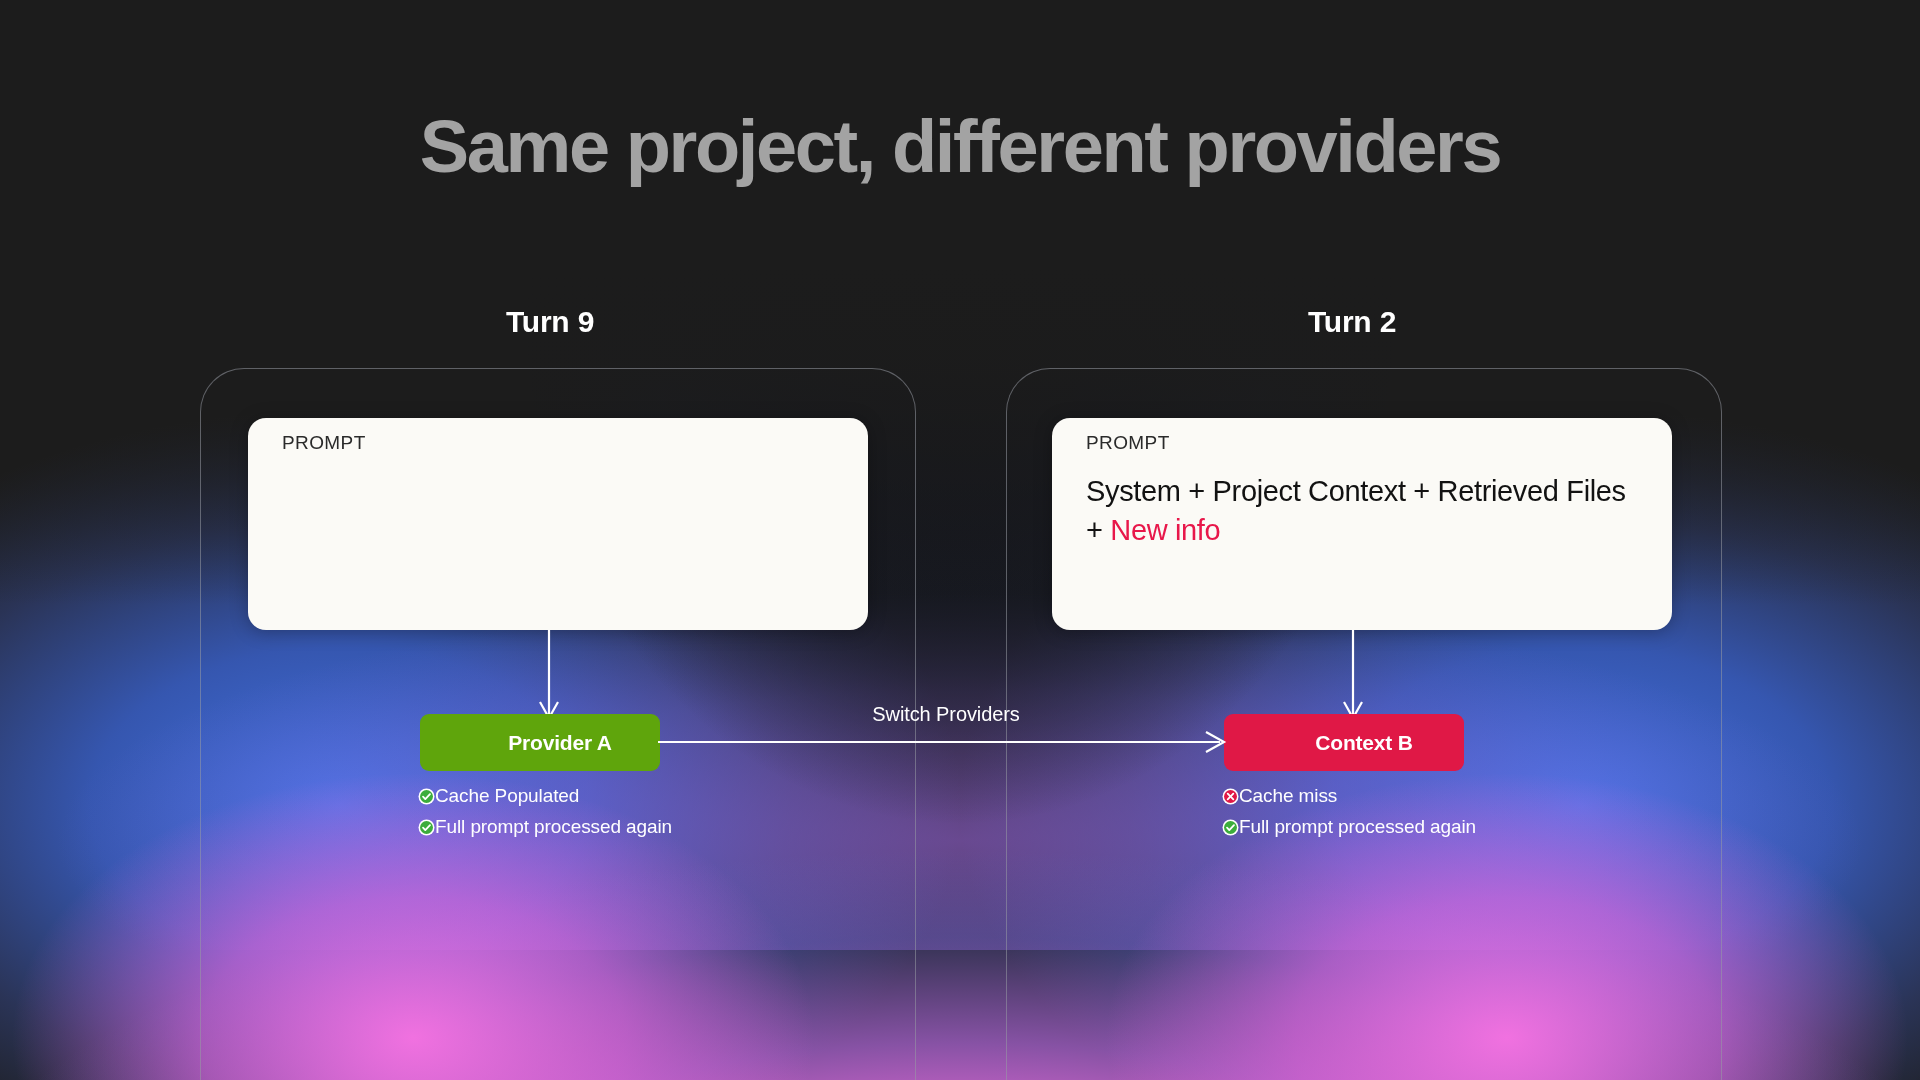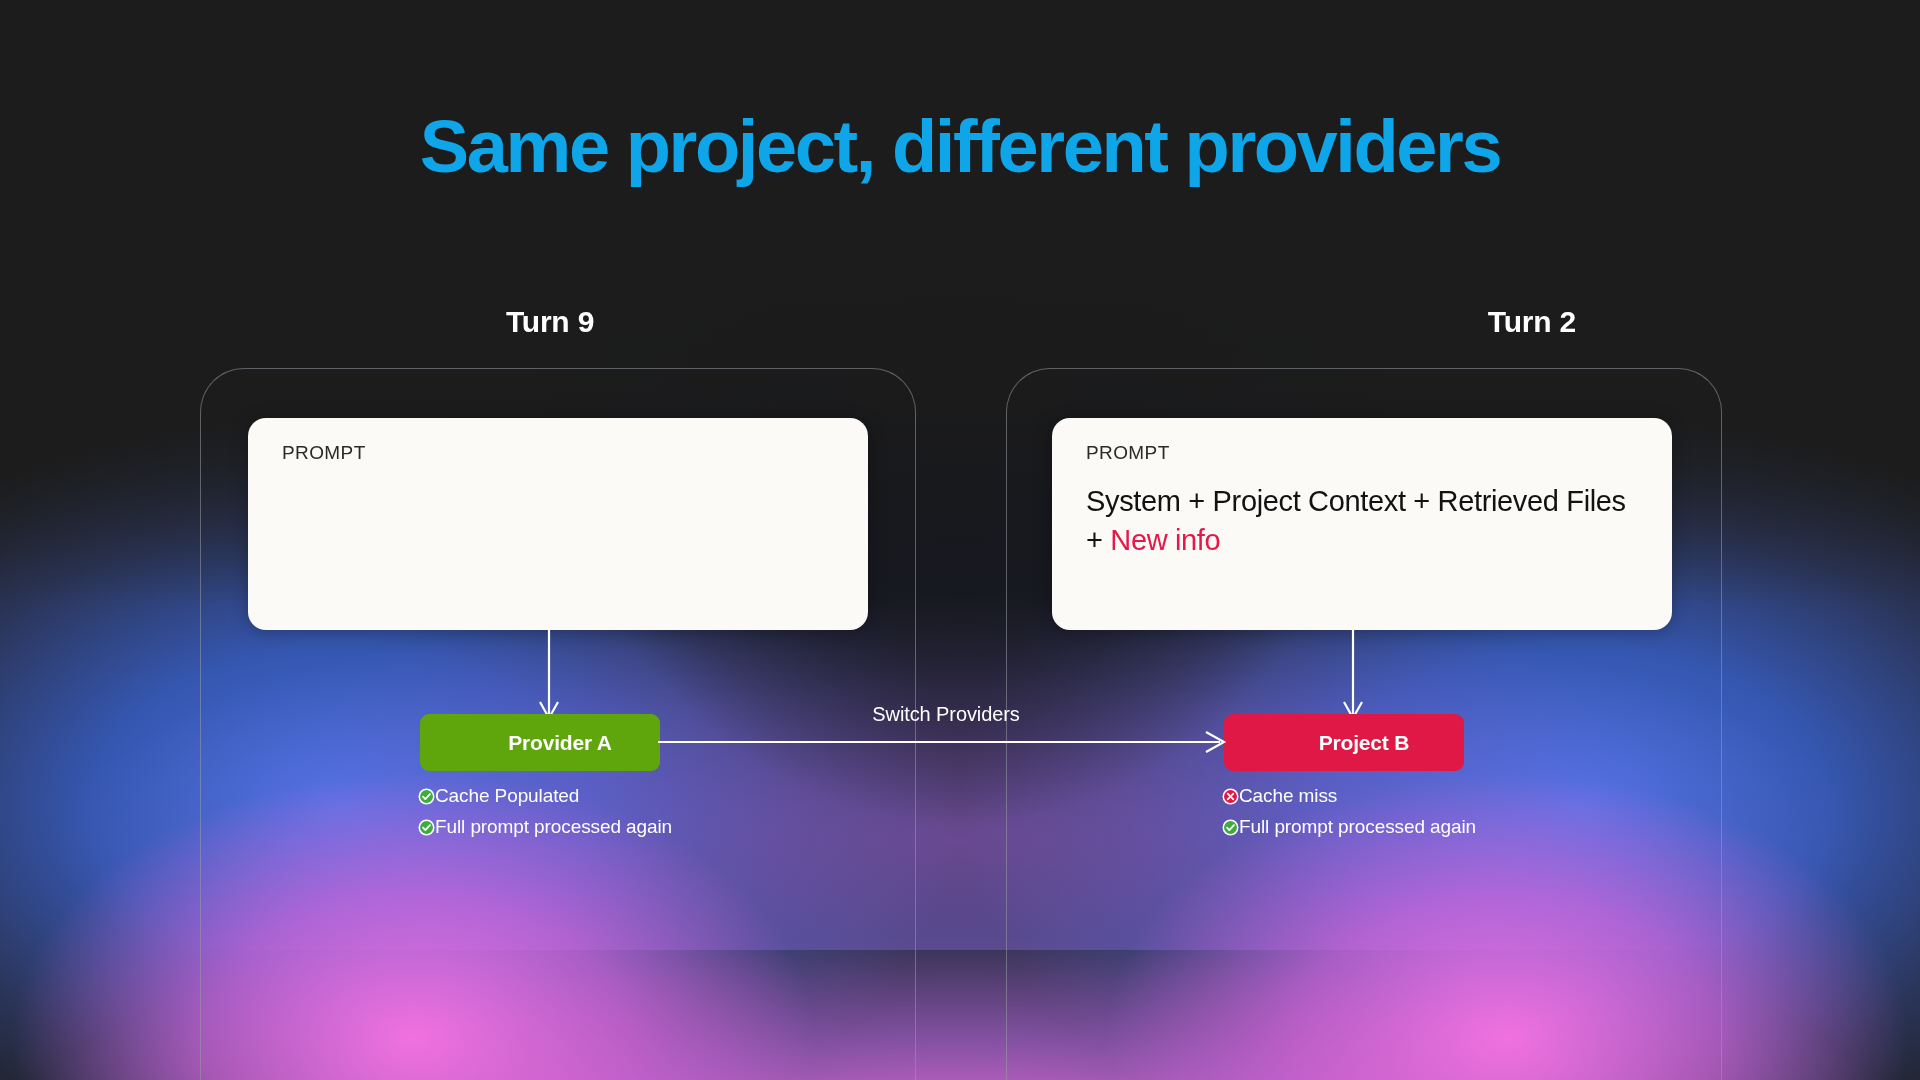--- a/index.html
+++ b/index.html
@@ -64,60 +64,60 @@
     background:linear-gradient(to bottom, #1c1c1c 0%, #1c1c1c 44%, rgba(28,28,28,0.92) 60%, rgba(28,28,28,0.52) 78%, rgba(28,28,28,0) 100%);
   }
 
   
   #stage { position:absolute; inset:0; }
 
   #page-title {
     position:absolute;
     top:108px; left:0; width:100%;
     text-align:center;
-    color:#0ea5e9;
+    color:#a3a3a3;
     font-size:74px;
     font-weight:700;
     letter-spacing:-2.4px;
     line-height:1.05;
   }
 
   
   .turn-label {
     position:absolute;
     color:#ffffff;
     font-size:30px;
     font-weight:700;
     letter-spacing:-0.2px;
     text-align:center;
     width:320px;
   }
   #turn-1-label { top:305px; left:390px; }
-  #turn-2-label { top:305px; left:1256px;text-align:right; }
+  #turn-2-label { top:305px; left:1192px; }
 
   
   .turn-panel {
     position:absolute;
     border:1px solid rgba(152,156,164,0.55);
     border-bottom:none;
     border-radius:44px 44px 0 0;
     top:368px;
     height:720px;
   }
   #turn-1-panel { left:200px; width:716px; }
   #turn-2-panel { left:1006px; width:716px; }
 
   
   .prompt-card {
     position:absolute;
     background:#fbfaf6;
     border-radius:18px;
     top:418px;
     height:212px;
-    padding:24px 34px 0 34px;
+    padding:14px 34px 0 34px;
     box-shadow:0 2px 18px rgba(0,0,0,0.28);
   }
   #prompt-card-1 { left:248px; width:620px; }
   #prompt-card-2 { left:1052px; width:620px; }
 
   .prompt-kicker {
     color:#2a2a2a;
     font-size:19px;
     font-weight:400;
     letter-spacing:0.4px;
@@ -232,21 +232,21 @@
   </svg>
   <svg id="down-arrow-2" class="down-arrow" viewBox="0 0 26 92">
     <line x1="13" y1="0" x2="13" y2="86" stroke="#ffffff" stroke-width="2.2"></line>
     <polyline points="4,72 13,88 22,72" fill="none" stroke="#ffffff" stroke-width="2.2"></polyline>
   </svg>
 
   <div id="provider-a-pill" class="provider-pill" style="background: rgb(95, 165, 12);">
     <span>Provider A</span>
   </div>
   <div id="provider-b-pill" class="provider-pill" style="background: rgb(224, 24, 70);">
-    <span>Project B</span>
+    <span>Context B</span>
   </div>
 
   <div id="switch-label">Switch Providers</div>
   <svg id="switch-arrow" viewBox="0 0 570 28">
     <line x1="0" y1="14" x2="562" y2="14" stroke="#ffffff" stroke-width="2.2"></line>
     <polyline points="548,4 566,14 548,24" fill="none" stroke="#ffffff" stroke-width="2.2"></polyline>
   </svg>
 
   <div id="status-list-1" class="status-list">
     <div class="status-item">

